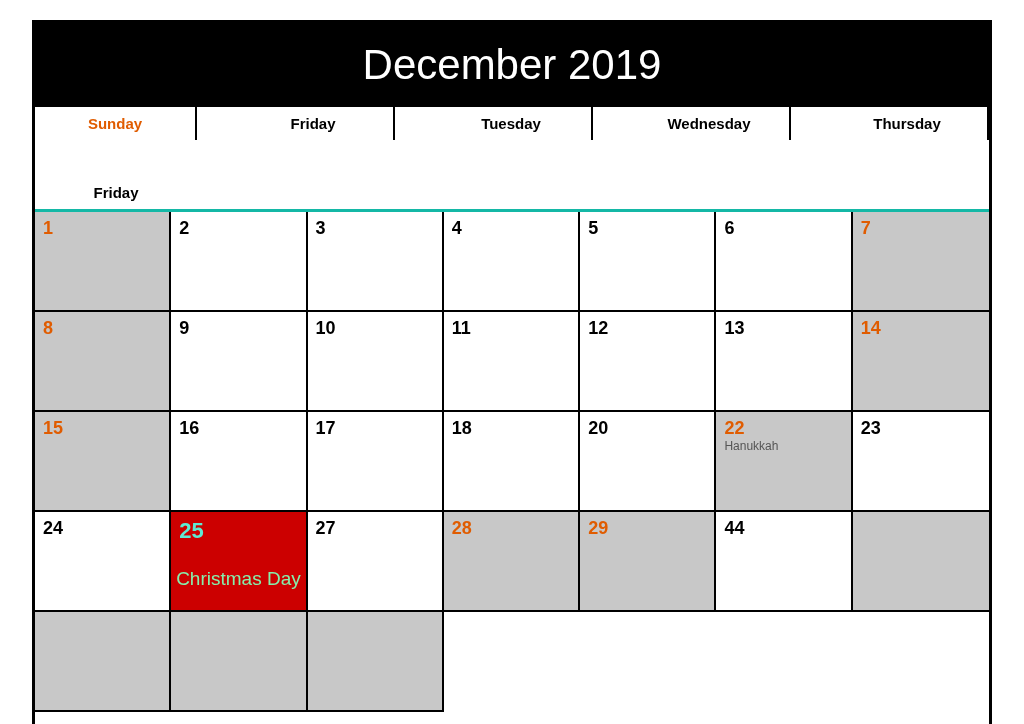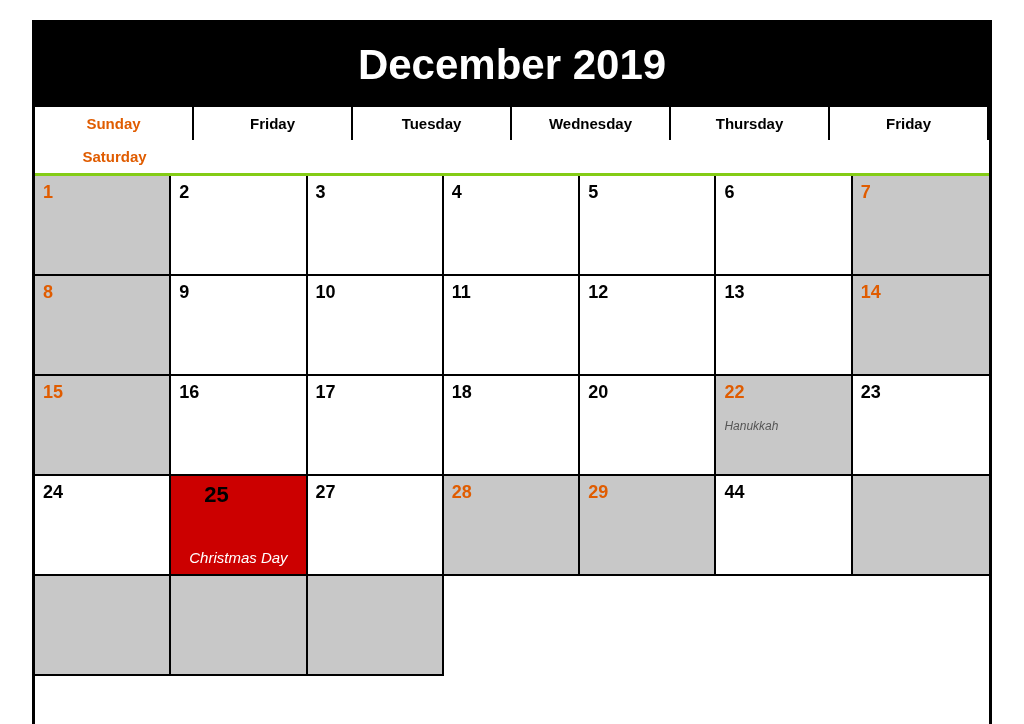--- a/index.html
+++ b/index.html
@@ -16,26 +16,27 @@
       width: 960px;
       border: 3px solid #000;
       margin: 20px auto;
     }
     .calendar-header {
       background: #000;
       color: #fff;
       text-align: center;
       padding: 18px 0;
       font-size: 42px;
-      font-weight: bold;
+      font-weight: normal;
     }
     .day-headers {
       display: grid;
-      grid-template-columns: repeat(6, 1fr);
-      border-bottom: 3px solid #84cc16;
+      grid-template-columns: repeat(5, 1fr);
+      border-bottom: 3px solid #14b8a6;
+      gap: 36px;
     }
     .day-header {
       text-align: center;
       font-weight: bold;
       font-size: 15px;
       padding: 8px 0;
       border-right: 2px solid #000;
       background: #fff;
     }
     .day-header:last-child { border-right: none; }
@@ -61,56 +62,53 @@
     .day-cell.saturday { background: #c8c8c8; }
     .day-num {
       font-size: 18px;
       font-weight: bold;
       display: block;
     }
     .day-cell.christmas {
       background: #cc0000;
     }
     .day-cell.christmas .day-num {
-      color: #000000;
+      color: #5eead4;
       font-size: 22px;
-      margin-left: 25px;
     }
     .holiday-label {
-      font-style: italic;
       font-size: 12px;
       color: #555;
-      margin-top: 16px;
+      margin-top: 0;
       display: block;
     }
     .day-cell.christmas .holiday-label {
-      color: #ffffff;
-      font-size: 15px;
+      color: #86efac;
+      font-size: 19px;
       position: absolute;
-      bottom: 8px;
+      bottom: 20px;
       left: 0;
       width: 100%;
       text-align: center;
     }
   </style>
 </head>
 <body>
 
 <div class="calendar-wrapper">
   <div class="calendar-header">December 2019</div>
 
   <div class="day-headers">
 
   <div class="day-header weekend">Sunday</div>
       <div class="day-header">Friday</div>
       <div class="day-header">Tuesday</div>
       <div class="day-header">Wednesday</div>
       <div class="day-header">Thursday</div>
       <div class="day-header">Friday</div>
-      <div class="day-header weekend">Saturday</div>
     </div>
 
   <div class="calendar-grid">
 
   <div class="day-cell sunday">
         <span class="day-num">1</span>
       </div>
       <div class="day-cell">
         <span class="day-num">2</span>
       </div>

